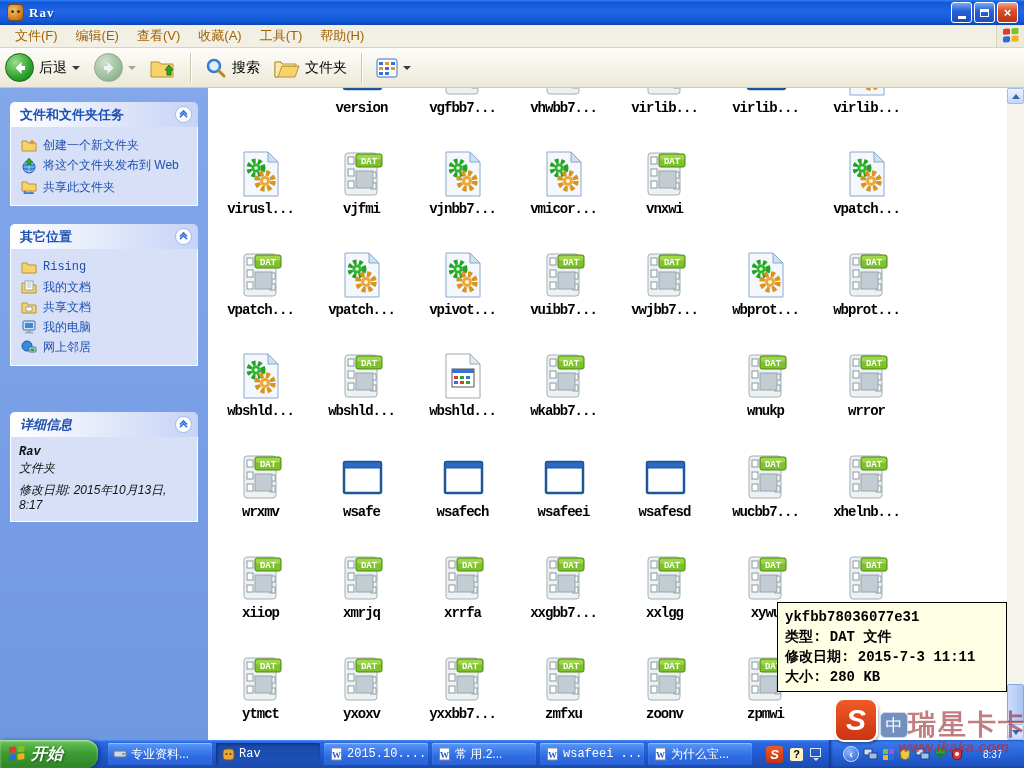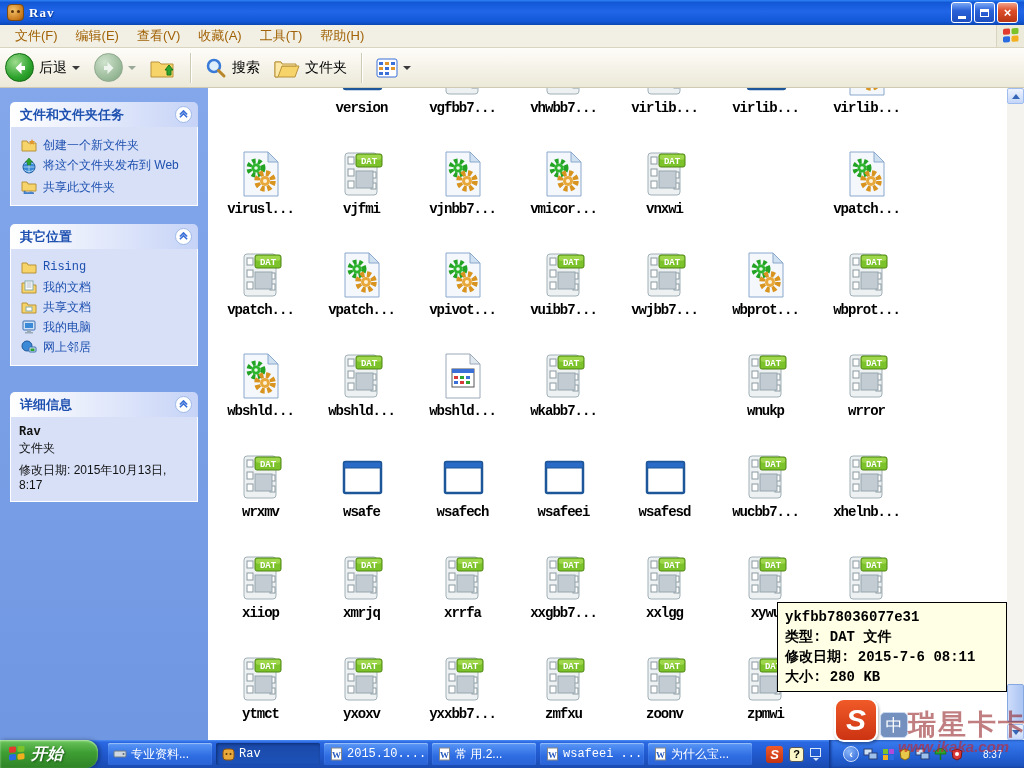--- a/index.html
+++ b/index.html
@@ -318,21 +318,21 @@
                   <circle cx="6" cy="6" r="5" fill="#3a8ad8" stroke="#1e5799"></circle>
                   <rect x="8" y="7" width="7" height="5" rx="1" fill="#cfe0f5" stroke="#3a6fb0"></rect>
                   <rect x="9.5" y="8.5" width="4" height="2.5" fill="#2fa32f"></rect>
                 </svg>
               </span>
               <span class="lbl">网上邻居</span>
             </div>
           </div>
       </div>
 
-      <div class="panel" style="margin-top:26px;">
+      <div class="panel" style="margin-top:46px;font-style:italic;">
         <div class="panel-header">
           <span class="panel-title">详细信息</span>
           <div class="chevron-btn">
             <svg width="9" height="9" viewBox="0 0 10 10">
                 <path d="M1 8 L5 4 L9 8 M1 5 L5 1 L9 5" fill="none" stroke="#3a6fd8" stroke-width="1.8"></path>
               </svg>
           </div>
         </div>
         <div class="details-body">
           <div class="details-name">Rav</div>
@@ -1103,21 +1103,21 @@
               </svg>
             </div>
             <div class="lbl">zpmwi</div>
           </div>
         </div>
     </div>
 
     <div class="tooltip" id="file-tooltip">
         <div>ykfbb78036077e31</div>
         <div>类型: DAT 文件</div>
-        <div>修改日期: 2015-7-6 08:11</div>
+        <div>修改日期: 2015-7-3 11:11</div>
         <div>大小: 280 KB</div>
       </div>
 
     <div class="scrollbar">
       <div class="sb-btn sb-up">
           <div class="sb-arrow up"></div>
         </div>
       <div class="sb-thumb"></div>
       <div class="sb-btn sb-down">
           <div class="sb-arrow down"></div>

